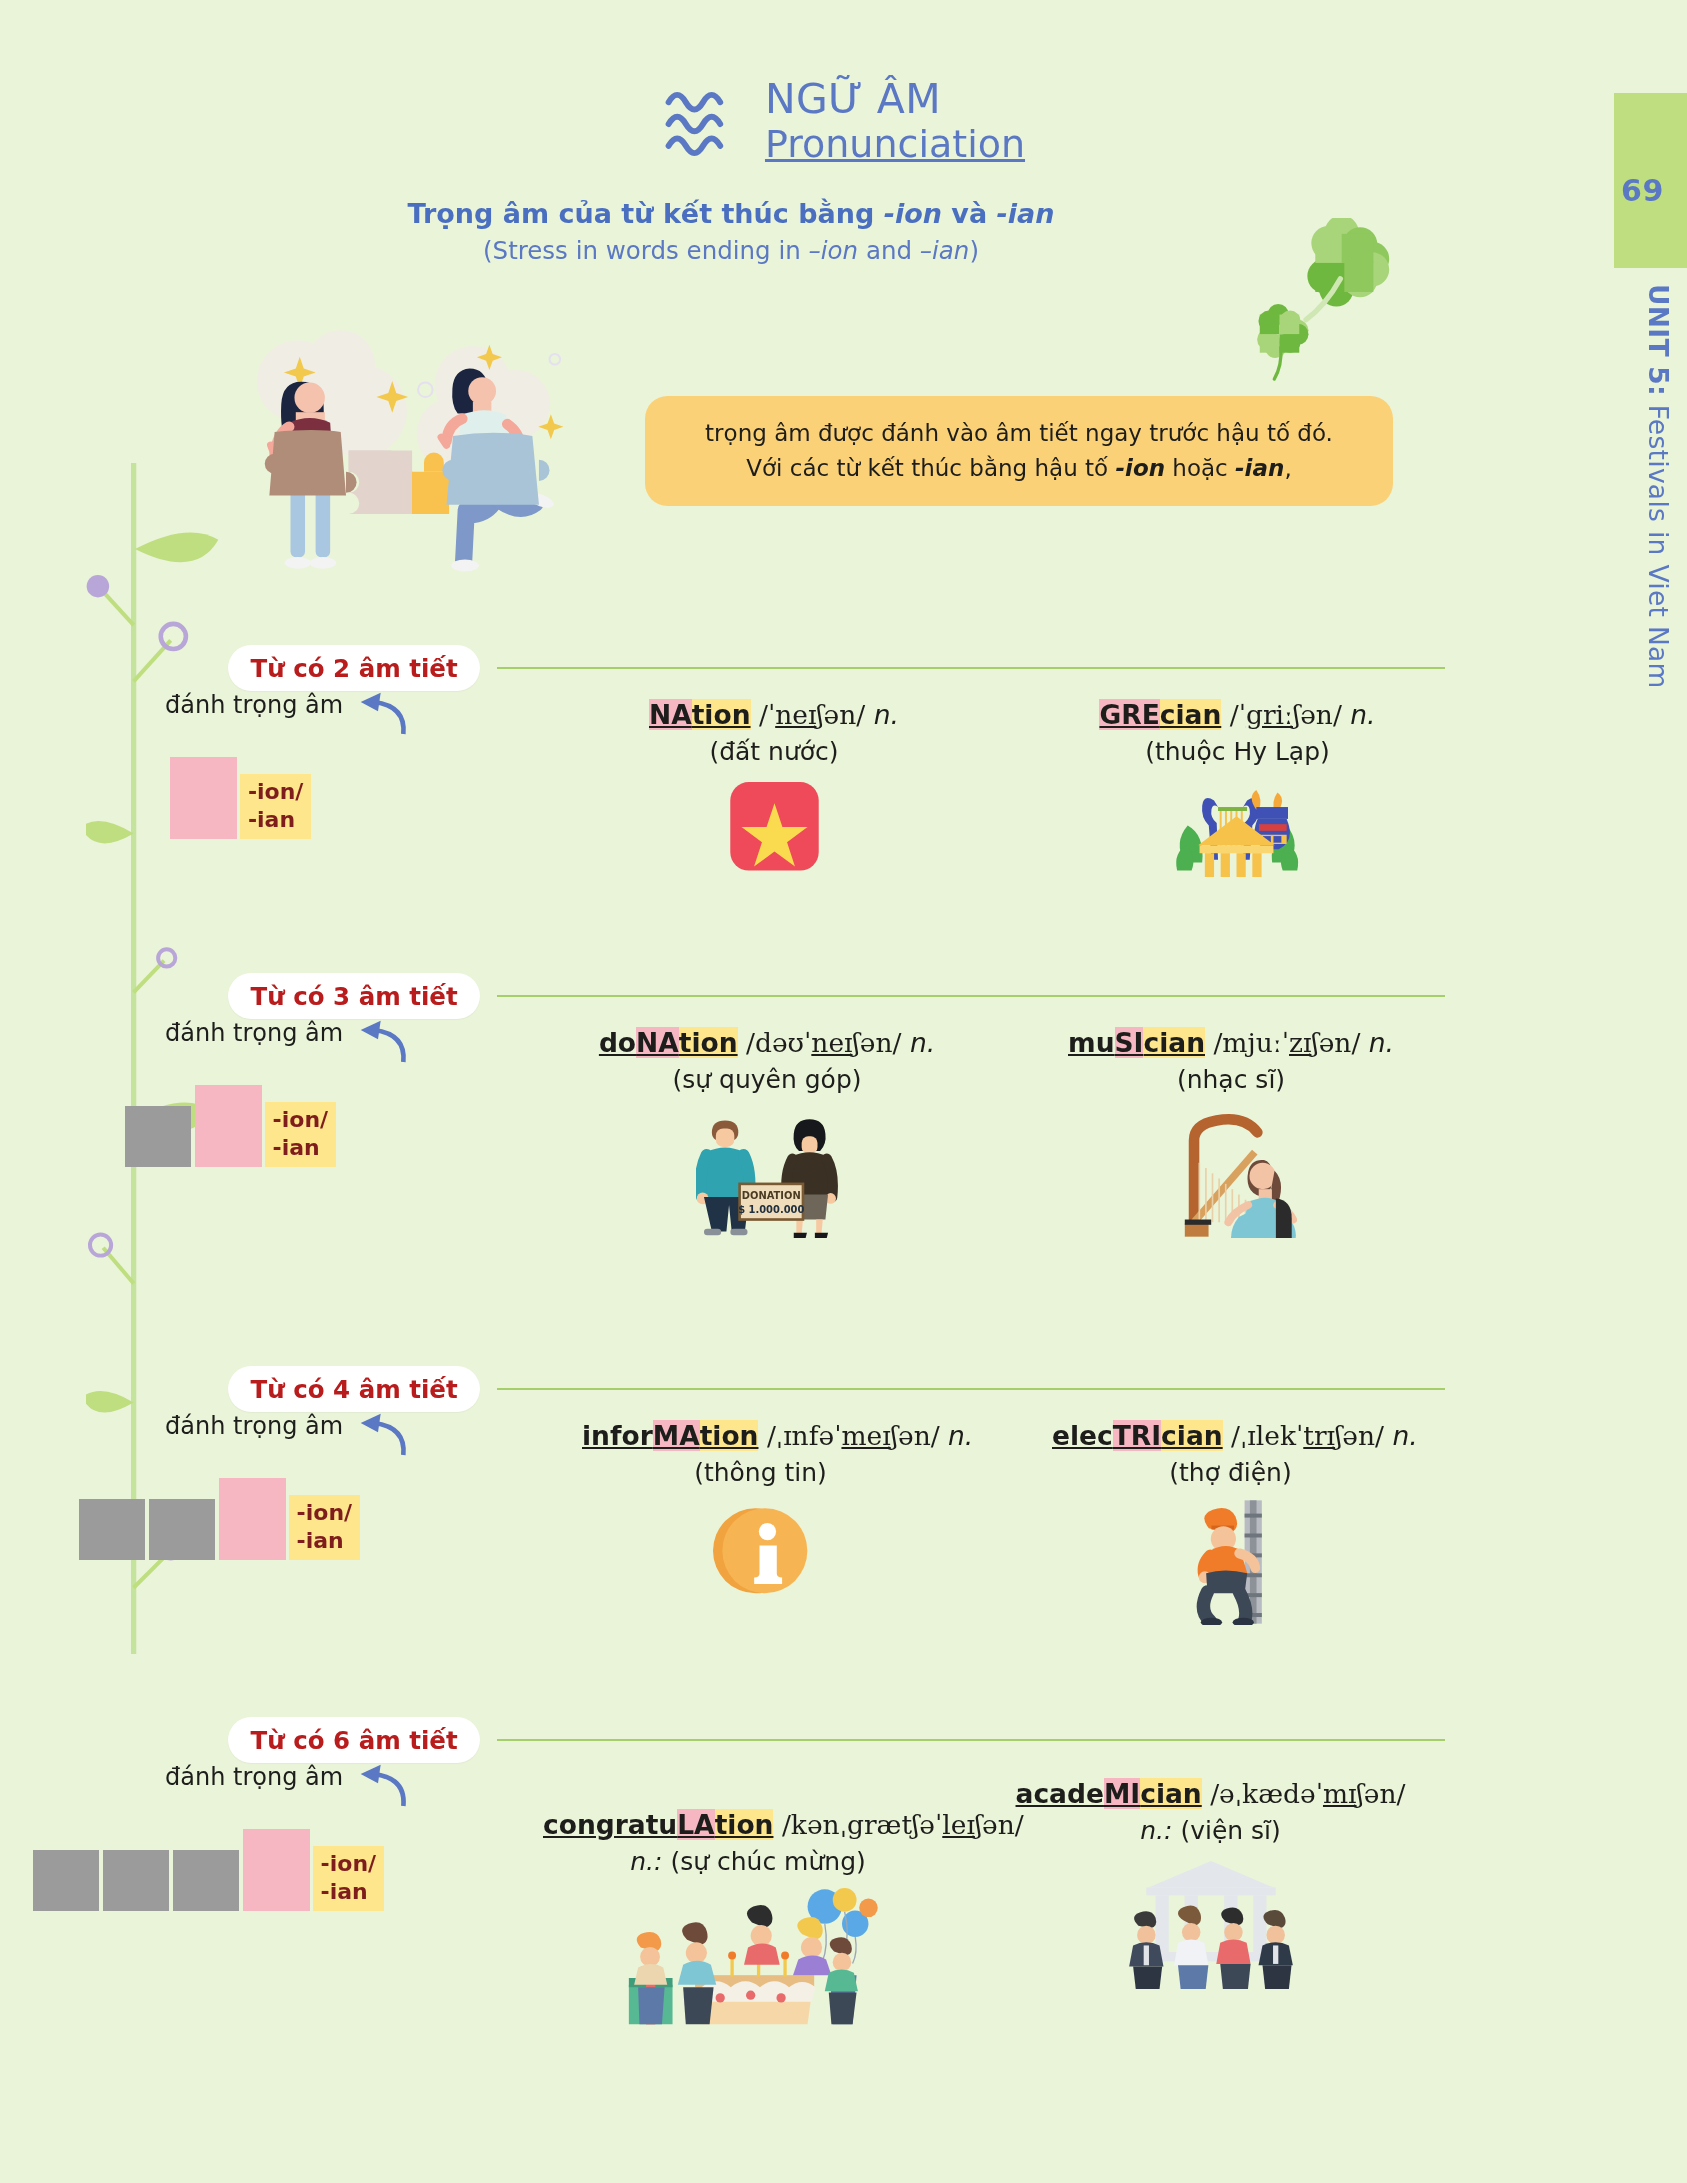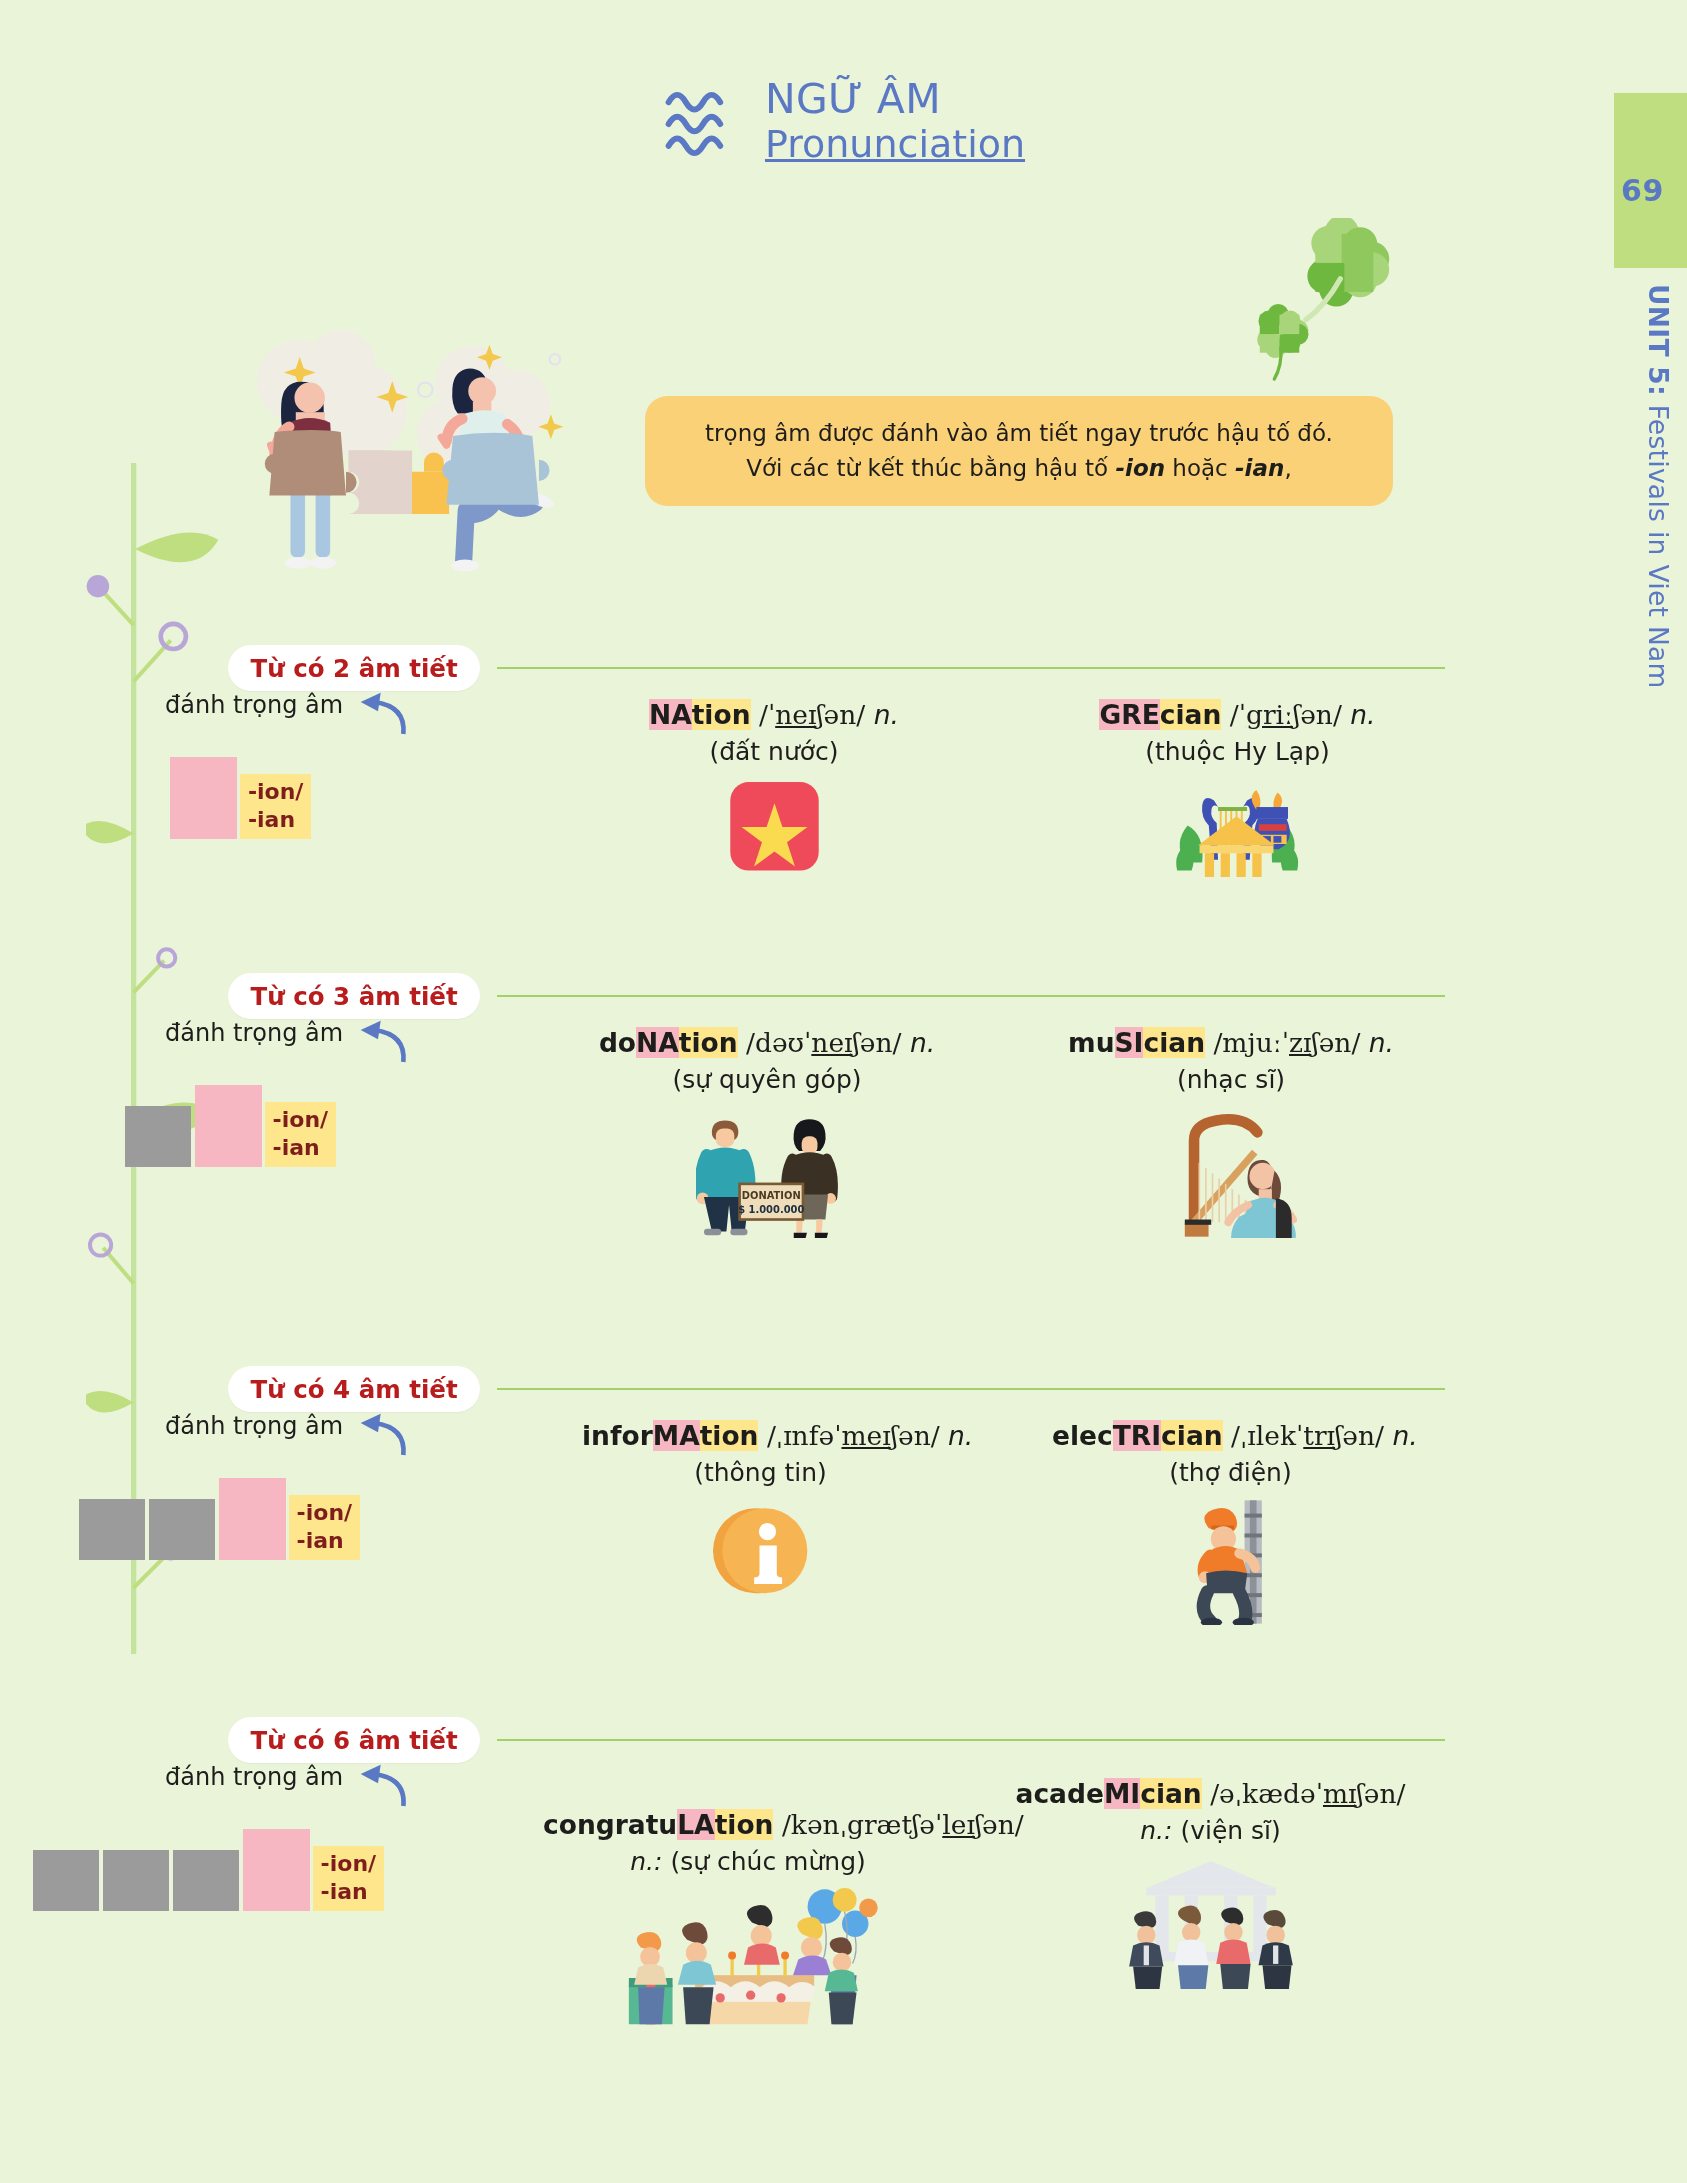--- a/index.html
+++ b/index.html
@@ -63,21 +63,21 @@
   .arrow{position:absolute;}
   .blocks{position:absolute;display:flex;align-items:flex-end;}
   .blk{width:66px;height:61px;background:#9b9b9b;margin-right:4px;}
   .blk.stress{width:67px;height:82px;background:#f7b7c2;margin-right:2.6px;}
   .suffix{background:#fde68c;color:#7f1d1d;font-weight:bold;font-size:22px;
     line-height:1.24;padding:4.6px 8px 6px 8px;text-align:left;}
 
   
   .wordcol{position:absolute;text-align:center;}
   .word{font-size:26.5px;color:#1d1d1b;white-space:nowrap;line-height:1.25;}
-  .word .bold{font-weight:bold;}
+  .word .bold{font-weight:bold;text-decoration:underline;}
   .hl-pink{background:#f7b7c2;}
   .hl-yel{background:#fde68c;}
   .ipa{font-family:"DejaVu Serif","Liberation Serif",serif;font-style:normal;}
   .ipa u{text-decoration:underline;}
   .pos{font-style:italic;}
   .gloss{font-size:25px;color:#1d1d1b;margin-top:5.3px;line-height:1.3;}
   .pic{margin-top:9.3px;display:flex;justify-content:center;}
 </style>
 </head>
 <body>
@@ -101,20 +101,28 @@
           </g>
         </svg>
       </span>
       <div>
         <div class="hdr-title">NGỮ ÂM</div>
         <div class="hdr-sub">Pronunciation</div>
       </div>
     </div>
   </div>
 
+  <div class="subtitle-wrap">
+    <div class="subtitle-vi">
+      <span>Trọng âm của từ kết thúc bằng </span><span class="it">-ion</span><span> và </span><span class="it">-ian</span>
+    </div>
+    <div class="subtitle-en">
+      <span>(Stress in words ending in </span><span class="it">–ion</span><span> and </span><span class="it">–ian</span><span>)</span>
+    </div>
+  </div>
 
   <div class="clover" style="left:1277px;top:218px;">
     <svg width="132" height="132" viewBox="0 0 200 200">
       <g transform="translate(100,80)">
         <path d="M0 0 C-40 -45 -5 -78 0 -38 Z" fill="#a9d57a"></path>
         <circle cx="-22" cy="-42" r="26" fill="#a9d57a"></circle>
           <circle cx="-2" cy="-58" r="26" fill="#a9d57a"></circle>
         <circle cx="26" cy="-40" r="26" fill="#8fc85c"></circle>
           <circle cx="44" cy="-18" r="26" fill="#8fc85c"></circle>
         <circle cx="-28" cy="8" r="26" fill="#6fb83f"></circle>

